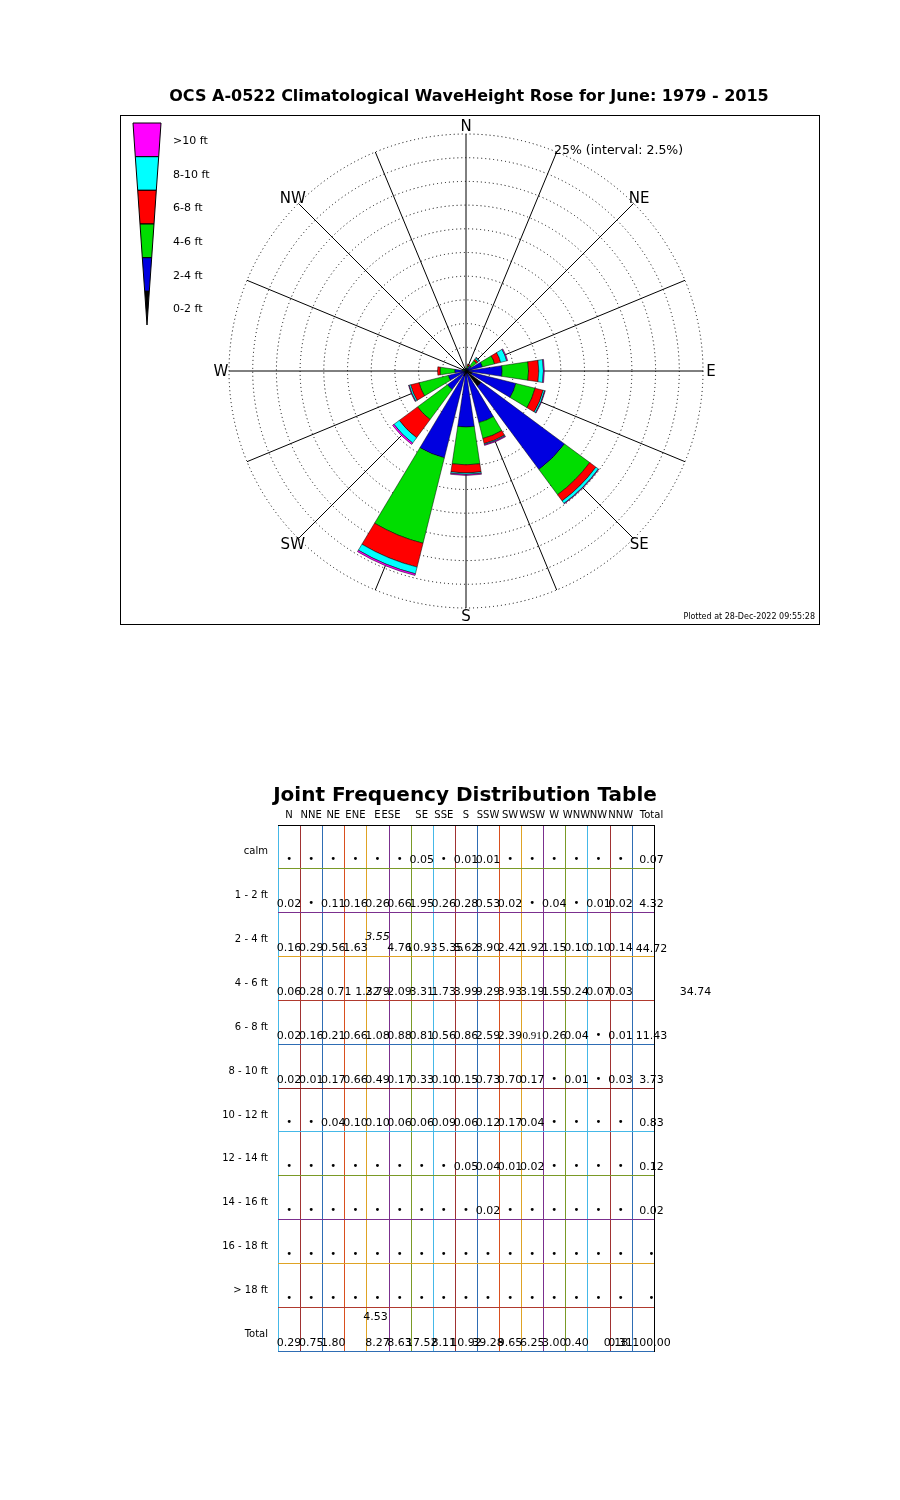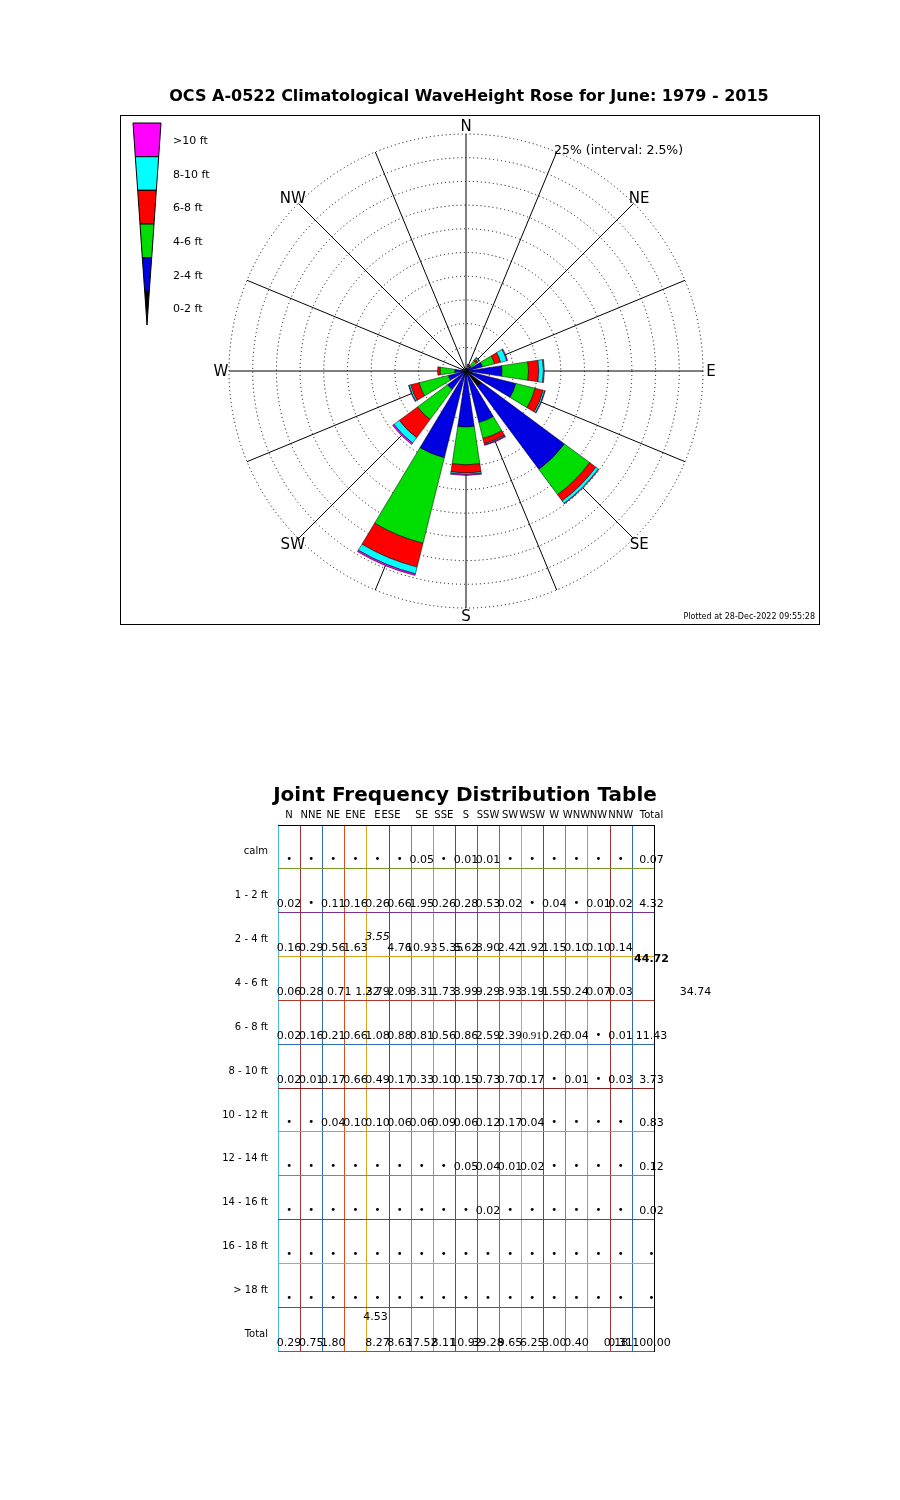--- a/index.html
+++ b/index.html
@@ -263,21 +263,21 @@
     <span class="cell" style="left: 143.7px; top: 115.8px;">10.93</span>
     <span class="cell" style="left: 173px; top: 115.8px;">5.35</span>
     <span class="cell" style="left: 187.9px; top: 115.8px;">5.62</span>
     <span class="cell" style="left: 210px; top: 115.8px;">8.90</span>
     <span class="cell" style="left: 232.1px; top: 115.8px;">2.42</span>
     <span class="cell" style="left: 254.2px; top: 115.8px;">1.92</span>
     <span class="cell" style="left: 276.3px; top: 115.8px;">1.15</span>
     <span class="cell" style="left: 298.4px; top: 115.8px;">0.10</span>
     <span class="cell" style="left: 320.5px; top: 115.8px;">0.10</span>
     <span class="cell" style="left: 342.6px; top: 115.8px;">0.14</span>
-    <span class="cell" style="left: 373.5px; top: 127px; font-weight: bold;">44.72</span>
+    <span class="cell" style="left: 373.5px; top: 117px;">44.72</span>
     <span class="rl" style="left: -125px; top: 151.8px; width: 115px;">4 - 6  ft</span>
     <span class="cell" style="left: 11.1px; top: 159.7px;">0.06</span>
     <span class="cell" style="left: 33.2px; top: 159.7px;">0.28</span>
     <span class="cell" style="left: 55.3px; top: 159.7px; margin-left: 6px;">0.71</span>
     <span class="cell" style="left: 77.4px; top: 159.7px; margin-left: 12px;">1.32</span>
     <span class="cell" style="left: 99.5px; top: 159.7px;">2.79</span>
     <span class="cell" style="left: 121.6px; top: 159.7px;">2.09</span>
     <span class="cell" style="left: 143.7px; top: 159.7px;">3.31</span>
     <span class="cell" style="left: 165.8px; top: 159.7px;">1.73</span>
     <span class="cell" style="left: 187.9px; top: 159.7px;">3.99</span>

